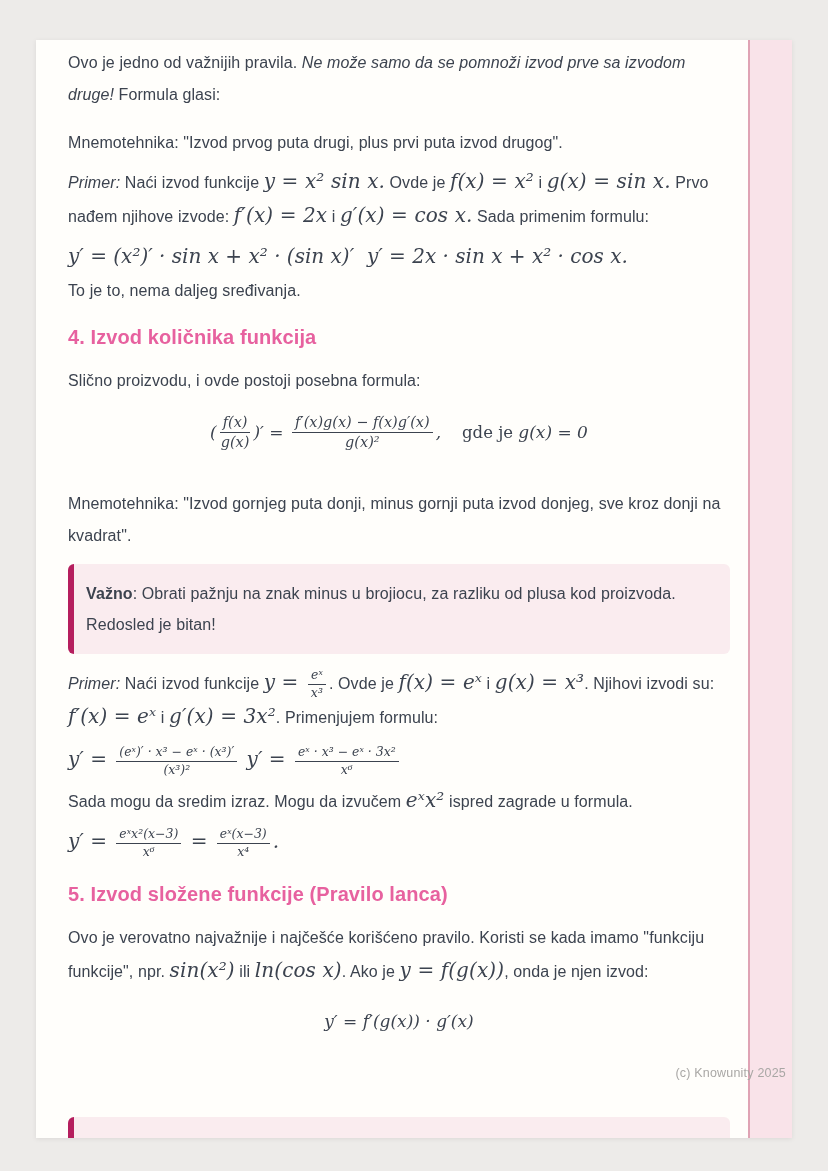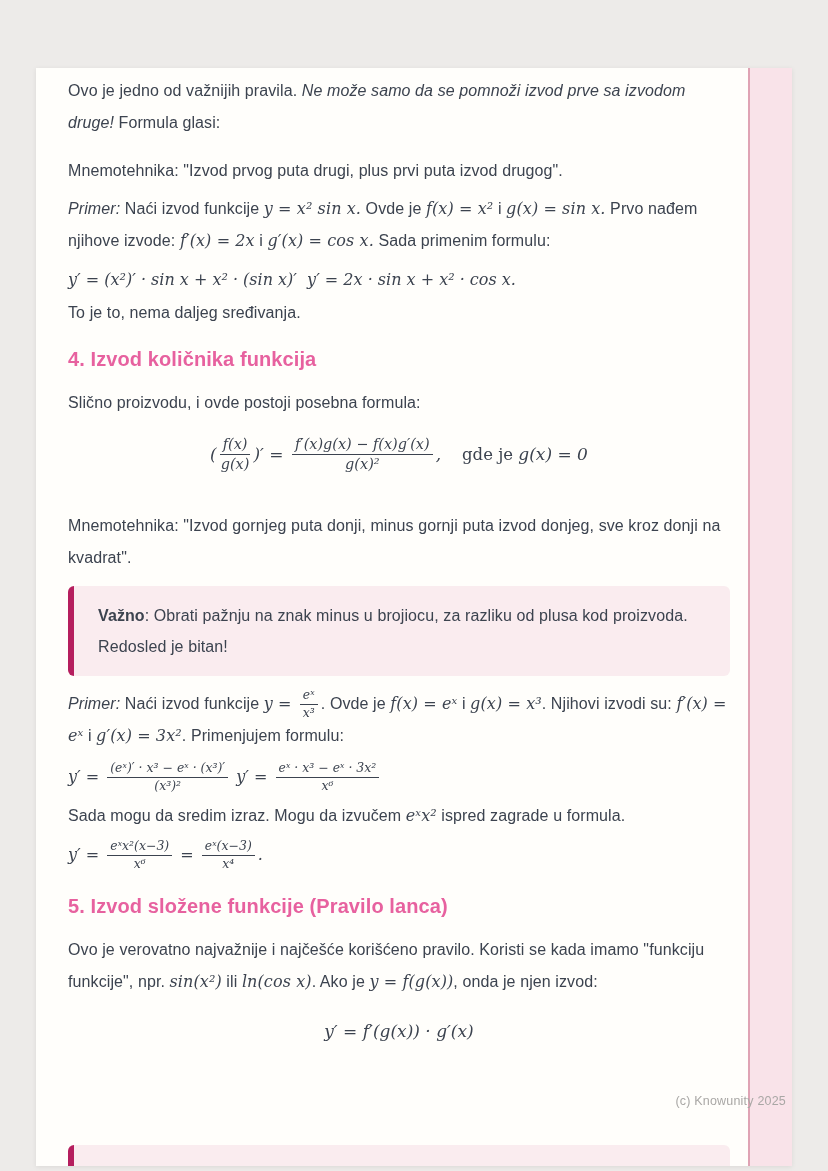--- a/index.html
+++ b/index.html
@@ -20,37 +20,36 @@
     background:var(--outer-bg);
     font-family:"Liberation Sans",sans-serif;
     color:var(--text);
     -webkit-font-smoothing:antialiased;
   }
   .card{
     position:absolute;left:36px;top:40px;width:756px;height:1098px;
     background:var(--card-bg);
     box-shadow:0 1px 5px rgba(0,0,0,.08);
     overflow:hidden;
-    margin-top:28px;
   }
   .strip{
     position:absolute;top:0;right:0;bottom:0;width:44px;
     background:var(--strip-bg);
     border-left:2px solid var(--strip-edge);
     z-index:1;
   }
   .content{
     position:absolute;left:32px;top:0;width:662px;padding-top:7px;z-index:2;
   }
   .para{
     font-size:16px;line-height:32px;margin:0 0 16px;letter-spacing:.1px;
   }
   .run-i{font-style:italic;}
   .run-b{font-weight:700;}
-  .run-m{font-family:"DejaVu Serif","Liberation Serif",serif;font-style:italic;font-size:16px;}
+  .run-m{font-family:"DejaVu Serif","Liberation Serif",serif;font-style:italic;font-size:20px;}
   .run-mr{font-family:"DejaVu Serif","Liberation Serif",serif;font-style:normal;font-size:16.5px;white-space:pre;}
   .formula{
     text-align:center;
     font-size:17px;line-height:38px;
     margin:16px 0 32px;
     white-space:pre-wrap;
   }
   .formula .run-m{font-size:17px;}
   .mathline{
     font-size:16px;line-height:34px;margin:6px 0 0;white-space:pre-wrap;
@@ -58,21 +57,21 @@
   .heading{
     color:var(--accent);
     font-size:20px;line-height:28px;font-weight:700;
     margin:16px 0 14px;letter-spacing:.1px;
   }
   .heading2{margin-top:20px;}
   .callout{
     background:var(--callout-bg);
     border-left:6px solid var(--callout-border);
     border-radius:6px;
-    padding:14px 24px;
+    padding:14px 12px;
     margin:0 0 12px;
   }
   .callout .para{line-height:31px;margin:0;}
   .frac{
     display:inline-block;vertical-align:-0.62em;text-align:center;
     font-family:"DejaVu Serif","Liberation Serif",serif;font-style:italic;
     font-size:0.78em;line-height:1.18;margin:0 3px;
   }
   .formula .frac{font-size:0.85em;}
   .frac .num{display:block;border-bottom:1px solid currentColor;padding:0 3px 1px;}

